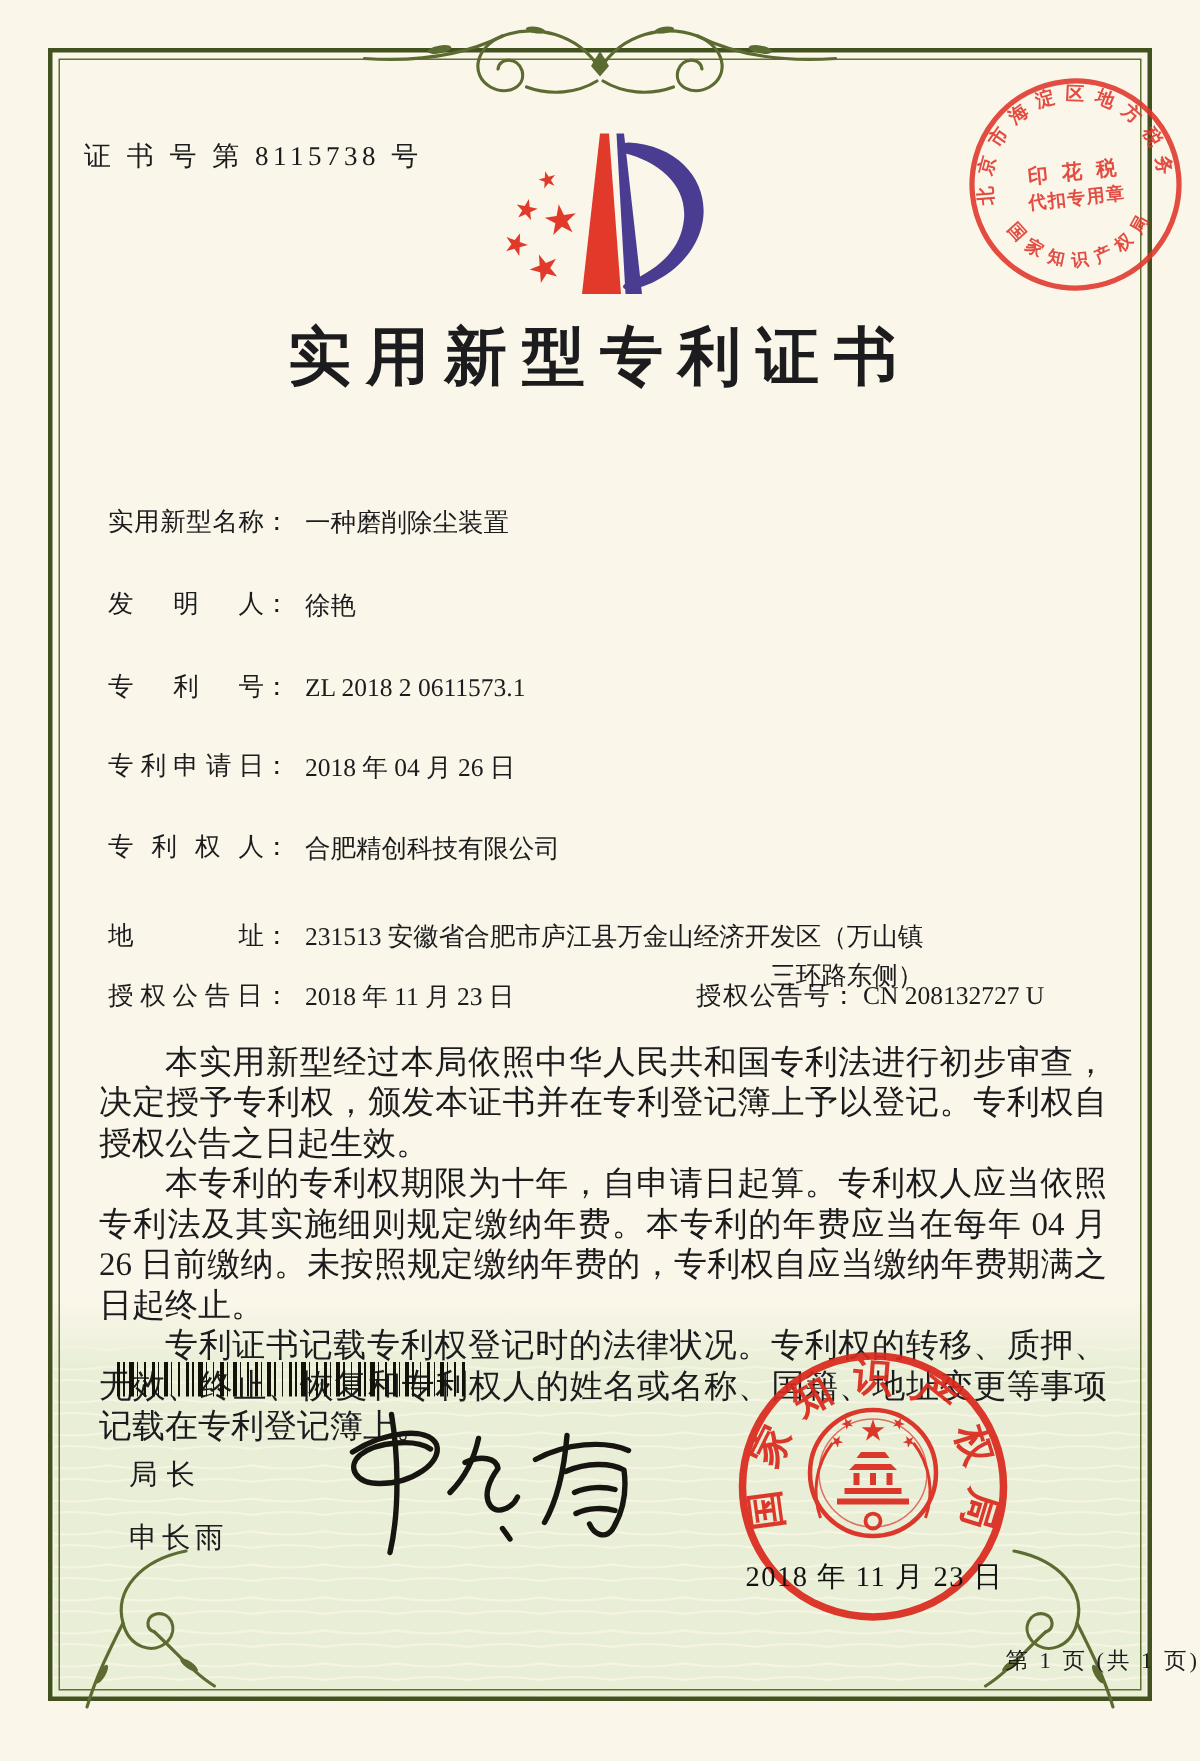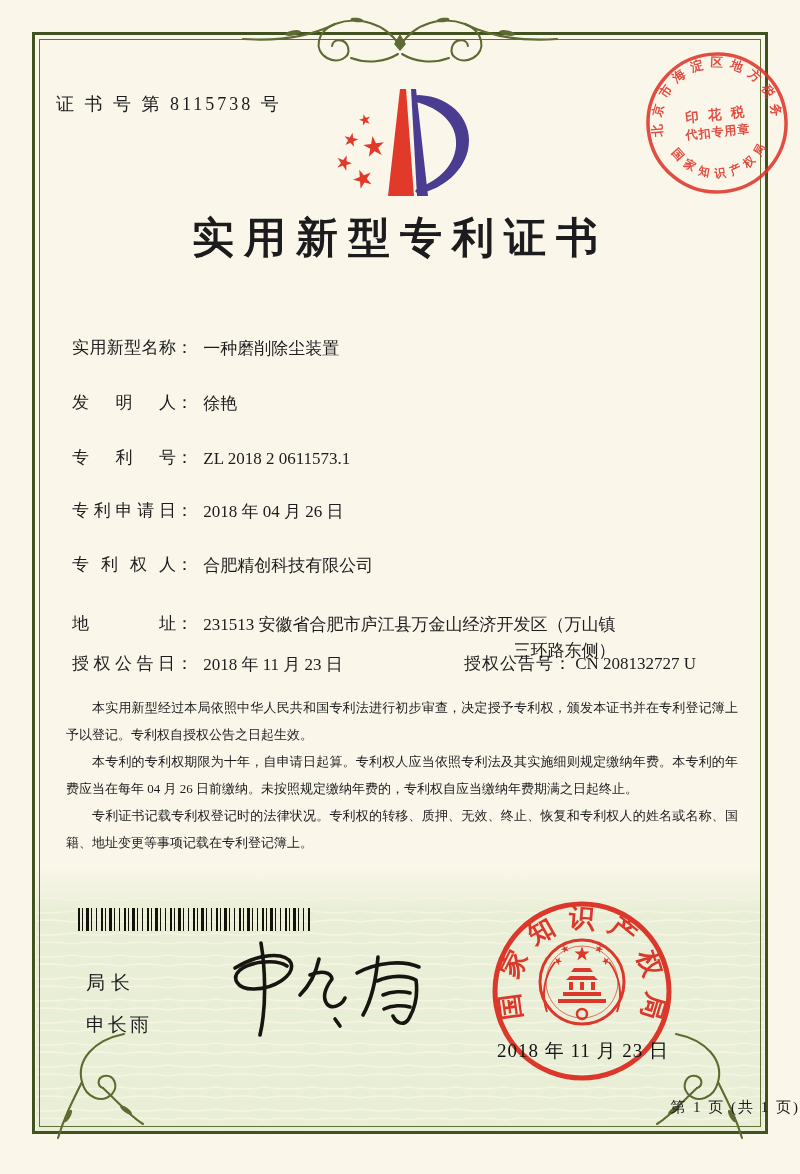--- a/index.html
+++ b/index.html
@@ -18,21 +18,21 @@
   .title{position:absolute;left:0;right:0;top:210px;text-align:center;font-size:42px;font-weight:bold;
          letter-spacing:10px;z-index:4;}
   .fields{position:absolute;left:72px;top:336px;width:660px;z-index:4;font-size:17px;}
   .frow{position:absolute;left:0;white-space:nowrap;}
   .flabel{display:inline-block;width:104px;text-align:justify;text-align-last:justify;vertical-align:top;}
   .fcolon{display:inline-block;vertical-align:top;}
   .fvalue{display:inline-block;margin-left:6px;vertical-align:top;line-height:26px;text-align:right;}
   .pre{white-space:pre-line;max-width:540px;}
   .grant2{position:absolute;left:392px;top:0;}
   .glabel{letter-spacing:1px;}
-  .paras{position:absolute;left:66px;right:62px;top:694px;font-size:13px;line-height:27px;
+  .paras{position:absolute;left:66px;right:62px;top:694px;font-size:22px;line-height:27px;
          text-align:justify;z-index:4;}
   .paras p{margin:0;text-indent:2em;}
   .barcode{position:absolute;left:78px;top:908px;width:232px;height:23px;z-index:5;
     background-image:repeating-linear-gradient(90deg,#141109 0 2px,transparent 2px 4px,#141109 4px 5px,
     transparent 5px 8px,#141109 8px 11px,transparent 11px 13px,#141109 13px 14px,transparent 14px 18px,
     #141109 18px 19px,transparent 19px 23px);}
   .officer-title{position:absolute;left:86px;top:970px;font-size:19px;letter-spacing:6px;z-index:5;}
   .officer-name{position:absolute;left:86px;top:1012px;font-size:19px;letter-spacing:3px;z-index:5;}
   .sig{position:absolute;left:215px;top:923px;z-index:5;}
   .seal{position:absolute;left:487px;top:896px;z-index:5;opacity:.92;}

